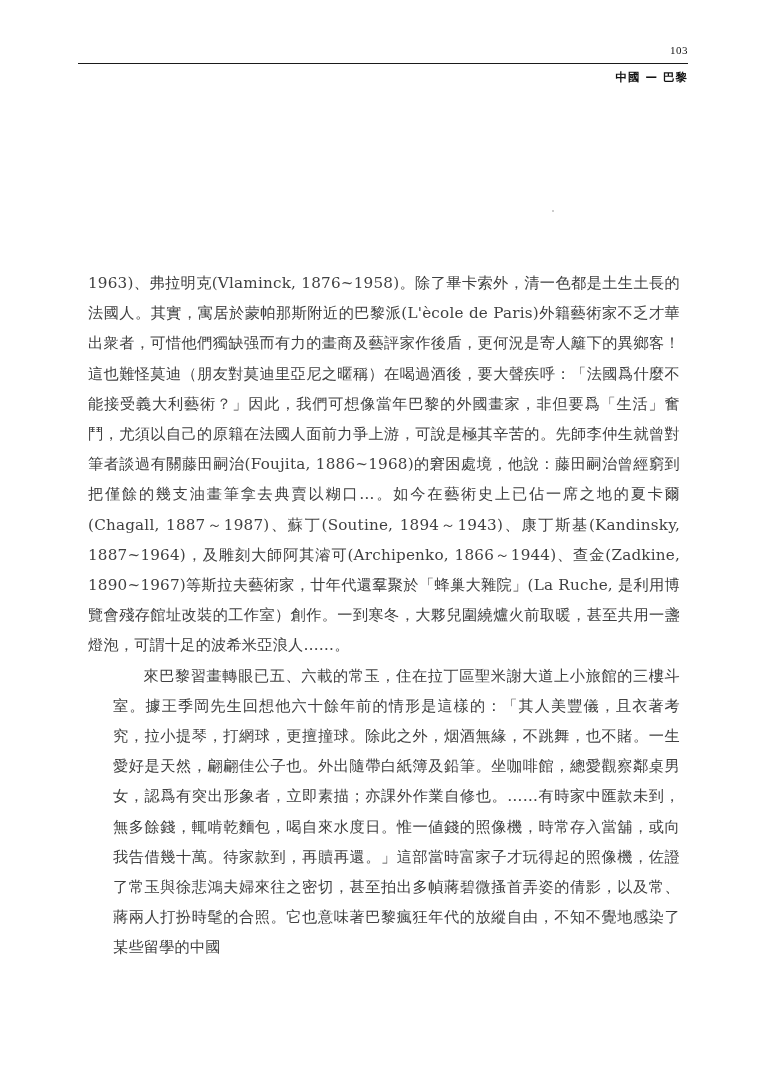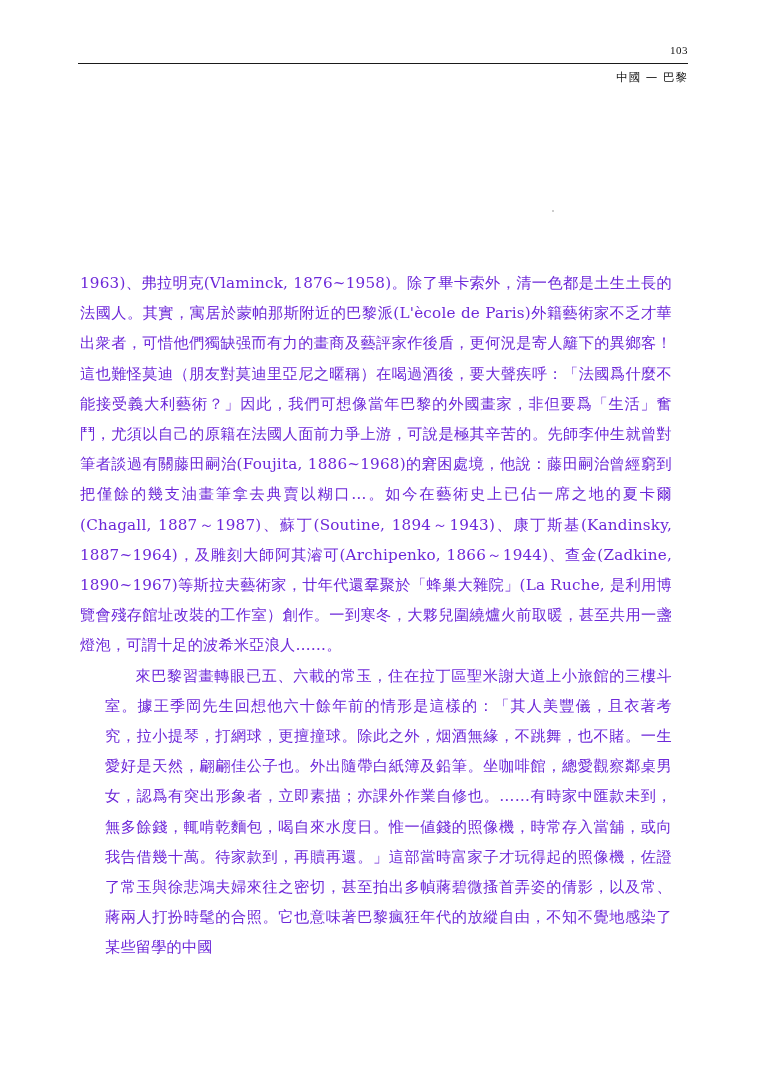--- a/index.html
+++ b/index.html
@@ -37,36 +37,36 @@
     right: 72px;
     top: 63px;
     height: 0;
     border-top: 1.4px solid #1a1a1a;
   }
   .running-head {
     position: absolute;
     right: 72px;
     top: 70px;
     font-size: 11.5px;
-    font-weight: normal;
+    font-weight: bold;
     letter-spacing: 1px;
     color: #111;
     font-family: "DejaVu Sans", "Liberation Sans", sans-serif;
   }
   .body-text {
     position: absolute;
-    left: 80px;
+    left: 88px;
     top: 268px;
     width: 592px;
     font-size: 15.2px;
     line-height: 30.2px;
     text-align: justify;
     text-justify: inter-character;
     letter-spacing: 0.2px;
-    color: #6d28d9;
+    color: #404040;
   }
   .body-text p {
     margin: 0;
   }
   .body-text p.indent {
     text-indent: 2em;
     margin-left: 25px;
   }
   .speck {
     position: absolute;

